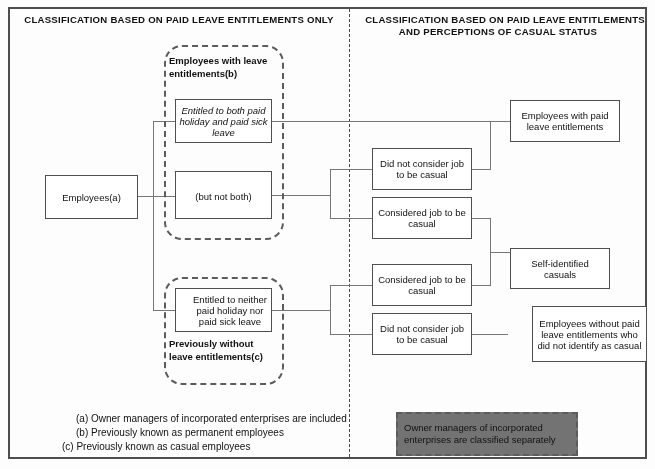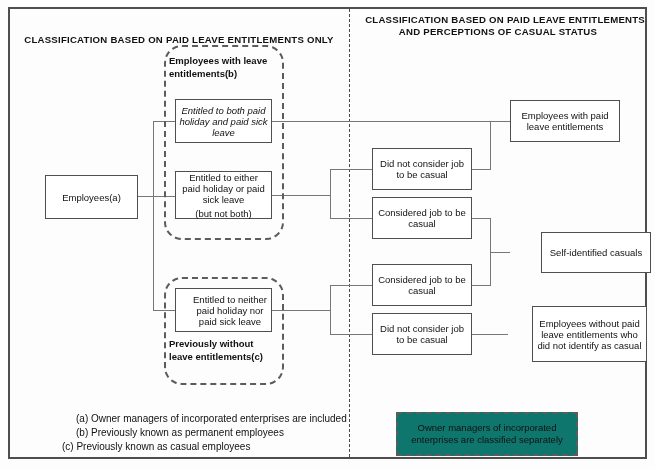--- a/index.html
+++ b/index.html
@@ -29,34 +29,34 @@
     position:absolute; border:2px dashed #5c5c5c; border-radius:18px;
     z-index:1; box-sizing:border-box; background:transparent;
   }
   .glabel {
     position:absolute; font-weight:bold; font-size:9.5px; line-height:12.5px;
     z-index:2;
   }
   .ln { position:absolute; background:#777777; z-index:1; }
   .fn { position:absolute; font-size:10px; line-height:13.8px; z-index:2;margin-left:46px; }
   .note {
-    position:absolute; border:2px dashed #5c5c5c; background:#0f766e;
-    display:flex; align-items:center; justify-content:center; text-align:center;
+    position:absolute; border:2px dashed #5c5c5c; background:#737373;
+    display:flex; align-items:center; justify-content:center; 
     font-size:9.5px; line-height:12px; box-sizing:border-box; z-index:2; padding:2px 6px;
   }
   .subnote { margin-top:3px; }
 </style>
 </head>
 <body>
 
 <div class="page">
   <div class="frame"></div>
   <div class="divider"></div>
 
-  <div class="hdr" style="left:9px; top:14px; width:340px;margin-top:20px;">CLASSIFICATION BASED ON PAID LEAVE ENTITLEMENTS ONLY</div>
+  <div class="hdr" style="left:9px; top:14px; width:340px;">CLASSIFICATION BASED ON PAID LEAVE ENTITLEMENTS ONLY</div>
   <div class="hdr" style="left:351px; top:14px; width:294px;text-align:right;">CLASSIFICATION BASED ON PAID LEAVE ENTITLEMENTS</div>
   <div class="hdr" style="left:351px; top:26px; width:294px;">AND PERCEPTIONS OF CASUAL STATUS</div>
 
   <div class="ln" style="left:138px; top:196px; width:37px; height:1px;"></div>
   <div class="ln" style="left:153px; top:121px; width:1px; height:190px;"></div>
   <div class="ln" style="left:153px; top:121px; width:23px; height:1px;"></div>
   <div class="ln" style="left:153px; top:310px; width:23px; height:1px;"></div>
   <div class="ln" style="left:272px; top:121px; width:238px; height:1px;"></div>
   <div class="ln" style="left:272px; top:195px; width:58px; height:1px;"></div>
   <div class="ln" style="left:330px; top:169px; width:1px; height:50px;"></div>
@@ -79,21 +79,20 @@
   </div>
 
   <div class="group" style="left:164px; top:45px; width:120px; height:195px;"></div>
   <div class="glabel" style="left:169px; top:55px; width:110px;">Employees with leave entitlements(b)</div>
 
   <div class="box" style="left:175px; top:99px; width:97px; height:44px;font-style:italic;">
     <div>Entitled to both paid holiday and paid sick leave</div>
   </div>
 
   <div class="box" style="left:175px; top:171px; width:97px; height:48px;">
-    <div>Entitled to either paid holiday or paid sick leave</div>
     <div class="subnote">(but not both)</div>
   </div>
 
   <div class="group" style="left:164px; top:277px; width:120px; height:108px;"></div>
 
   <div class="box" style="left:175px; top:288px; width:97px; height:44px;padding-left:16px;">
     <div>Entitled to neither paid holiday nor paid sick leave</div>
   </div>
   <div class="glabel" style="left:169px; top:338px; width:110px;">Previously without leave entitlements(c)</div>
 
@@ -106,21 +105,21 @@
   <div class="box" style="left:372px; top:264px; width:100px; height:42px;">
     <div>Considered job to be casual</div>
   </div>
   <div class="box" style="left:372px; top:313px; width:100px; height:42px;">
     <div>Did not consider job to be casual</div>
   </div>
 
   <div class="box" style="left:510px; top:100px; width:110px; height:42px;">
     <div>Employees with paid leave entitlements</div>
   </div>
-  <div class="box" style="left:510px; top:232px; width:110px; height:41px;margin-left:31px;">
+  <div class="box" style="left:510px; top:248px; width:100px; height:41px;">
     <div>Self-identified casuals</div>
   </div>
   <div class="box" style="left:508px; top:306px; width:115px; height:56px;margin-left:24px;">
     <div>Employees without paid leave entitlements who did not identify as casual</div>
   </div>
 
   <div class="fn" style="left:30px; top:412px;">(a) Owner managers of incorporated enterprises are included</div>
   <div class="fn" style="left:30px; top:426px;">(b) Previously known as permanent employees</div>
   <div class="fn" style="left:16px; top:440px;">(c) Previously known as casual employees</div>
 

